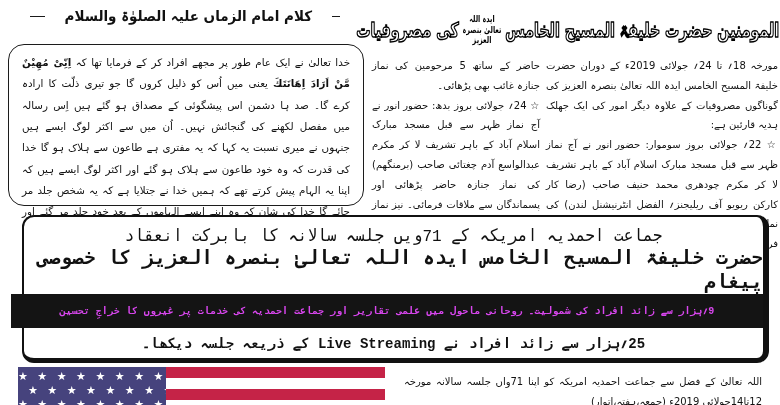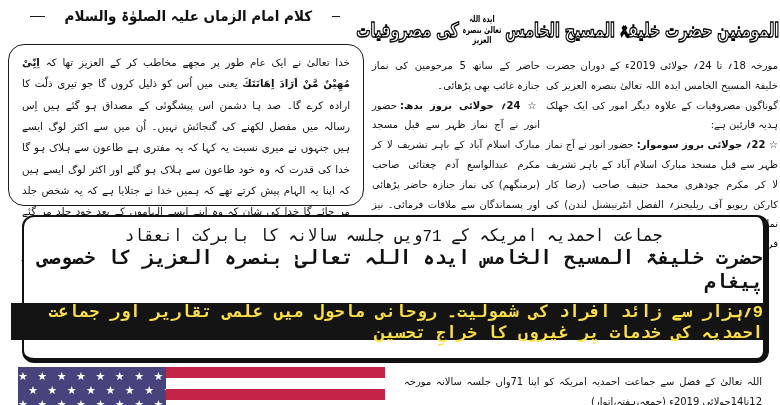--- a/index.html
+++ b/index.html
@@ -48,37 +48,37 @@
     font-size:10.3px;line-height:2.07;text-align:justify;
     word-spacing:.5px;
   }
   .revelation{font-weight:bold;}
   .signature-flourish{vertical-align:-3px;margin-right:6px;}
   
   .col{position:absolute;top:56px;font-size:10px;line-height:1.98;}
   .col p{margin:0;text-align:justify;}
   .col-middle{left:372px;width:168px;}
   .col-right{left:546px;width:232px;}
-  .item-lead{font-weight:bold;}
+  .item-lead{font-weight:normal;}
   .prayer{ text-align:center !important;font-weight:bold;font-size:10.4px;line-height:1.9;}
   
   .banner-box{
     position:absolute;left:22px;top:215px;width:747px;height:148px;
     box-sizing:border-box;background:#fff;
     border:2px solid #111;border-right-width:6px;border-bottom-width:5px;
     border-radius:12px;
     display:flex;flex-direction:column;align-items:center;font-family:Liberation Mono, monospace;
   }
   .banner-line1{margin-top:9px;font-size:16px;transform:scaleY(1.08);}
   .banner-line2{font-size:19.5px;font-weight:bold;letter-spacing:-.2px;}
   .banner-bar{
-    margin-top:9px;align-self:stretch;margin-left:-13px;
-    background:#141414;color:#fde047;height:37px;
+    align-self:stretch;margin-left:-13px;
+    background:#141414;color:#d946ef;height:37px;
     display:flex;align-items:center;justify-content:center;
-    font-size:17px;font-weight:bold;
+    font-size:10px;font-weight:bold;
   }
   .banner-live{
     height:32px;display:flex;align-items:center;justify-content:center;
     font-size:14px;font-weight:bold;width:100%;
   }
   
   .flag{position:absolute;left:18px;top:367px;width:367px;height:46px;display:flex;}
   .flag-canton{
     width:148px;height:100%;background:var(--flag-blue,#46437d);
     display:flex;flex-direction:column;justify-content:flex-start;
@@ -113,21 +113,21 @@
 <div class="headline">
   <div class="headline-inner" dir="rtl">
     <span>امیر المومنین حضرت خلیفۃ المسیح الخامس</span>
     <span class="headline-honorific">ایدہ اللہ تعالیٰ بنصرہ العزیز</span>
     <span>کی مصروفیات</span>
   </div>
 </div>
 
 <div class="quote-box" dir="rtl">
   <div class="quote-text">
-    <span>خدا تعالیٰ نے ایک عام طور پر مجھے مخاطب کر کے العزیز تھا کہ</span>
+    <span>خدا تعالیٰ نے ایک عام طور پر مجھے افراد کر کے فرمایا تھا کہ</span>
     <span class="revelation">اِنِّیْ مُهِیْنٌ مَّنْ اَرَادَ اِهَانَتَكَ</span>
     <span>یعنی میں اُس کو ذلیل کروں گا جو تیری ذلّت کا ارادہ کرے گا۔ صد ہا دشمن اس پیشگوئی کے مصداق ہو گئے ہیں اِس رسالہ میں مفصل لکھنے کی گنجائش نہیں۔ اُن میں سے اکثر لوگ ایسے ہیں جنہوں نے میری نسبت یہ کہا کہ یہ مفتری ہے طاعون سے ہلاک ہو گا خدا کی قدرت کہ وہ خود طاعون سے ہلاک ہو گئے اور اکثر لوگ ایسے ہیں کہ اپنا یہ الہام پیش کرتے تھے کہ ہمیں خدا نے جتلایا ہے کہ یہ شخص جلد مر جائے گا خدا کی شان کہ وہ اپنے ایسے الہاموں کے بعد خود جلد مر گئے اور بعض نے میرے پر بد دعائیں کی تھیں کہ وہ جلد ہلاک ہو جائے وہ خود جلد ہلاک ہو گئے مولوی محی الدین لکھو کے والے کا الہام لوگوں کو یاد ہو گا جنہوں</span>
     <svg class="signature-flourish" width="40" height="13" viewBox="0 0 40 13">
       <path d="M2 9 C6 2, 10 12, 14 7 S 20 2, 23 8 S 30 12, 33 6 S 37 4, 39 8" fill="none" stroke="#222" stroke-width="1.6"></path>
       <circle cx="20" cy="6" r="2.2" fill="#222"></circle>
     </svg>
   </div>
 </div>
 
 <div class="col col-middle" dir="rtl">
@@ -145,20 +145,21 @@
   <p>
     <span class="item-lead">☆ 22؍ جولائی بروز سوموار:</span>
     <span>حضور انور نے آج نماز ظہر سے قبل مسجد مبارک اسلام آباد کے باہر تشریف لا کر مکرم چودھری محمد حنیف صاحب (رضا کار کارکن ریویو آف ریلیجنز؍ الفضل انٹرنیشنل لندن) کی نماز جنازہ حاضر پڑھائی اور پسماندگان سے ملاقات فرمائی۔ نیز نماز جنازہ</span>
   </p>
 </div>
 
 <div class="banner-box">
   <div class="banner-line1" dir="rtl">جماعت احمدیہ امریکہ کے 71ویں جلسہ سالانہ کا بابرکت انعقاد</div>
   <div class="banner-line2" dir="rtl">حضرت خلیفۃ المسیح الخامس ایدہ اللہ تعالیٰ بنصرہ العزیز کا خصوصی پیغام</div>
   <div class="banner-bar" dir="rtl">9؍ہزار سے زائد افراد کی شمولیت۔ روحانی ماحول میں علمی تقاریر اور جماعت احمدیہ کی خدمات پر غیروں کا خراجِ تحسین</div>
+  <div class="banner-live" dir="rtl">25؍ہزار سے زائد افراد نے Live Streaming کے ذریعہ جلسہ دیکھا۔</div>
 </div>
 
 <div class="flag">
   <div class="flag-canton">
     <div class="star-row">★ ★ ★ ★ ★ ★ ★ ★ ★</div>
     <div class="star-row">★ ★ ★ ★ ★ ★ ★ ★ ★</div>
     <div class="star-row">★ ★ ★ ★ ★ ★ ★ ★ ★</div>
   </div>
   <div class="flag-stripes">
     <div class="stripe red"></div>

